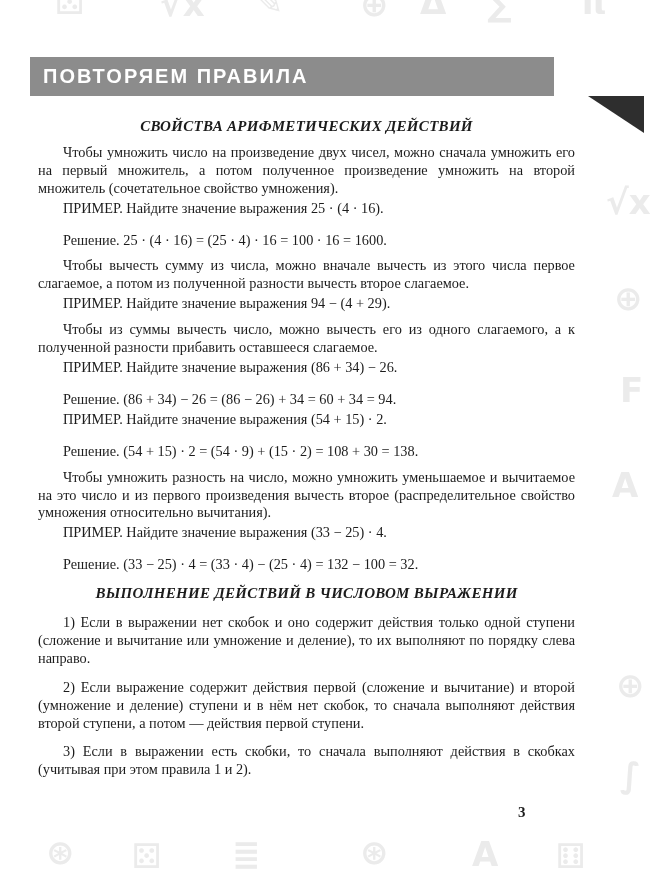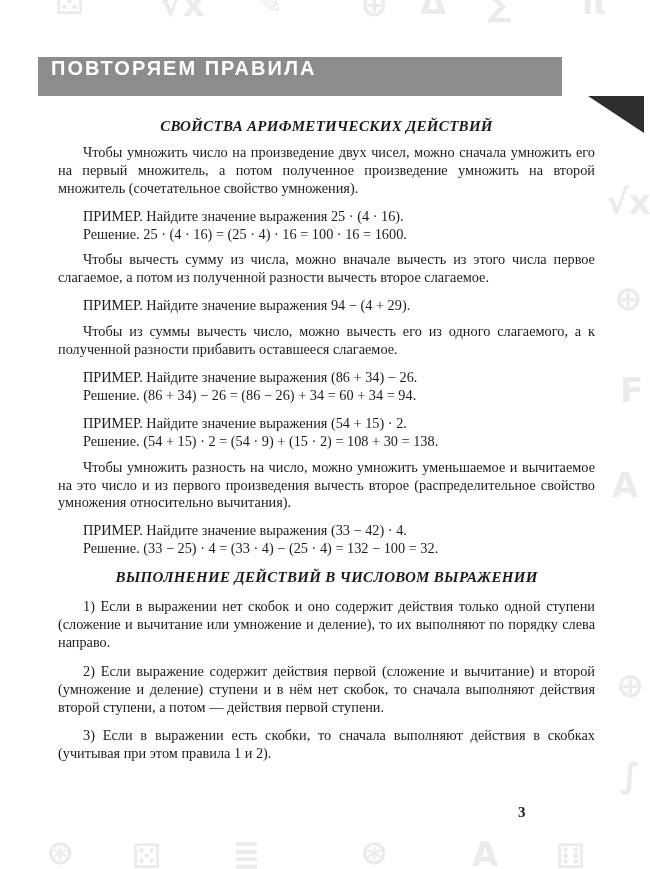--- a/index.html
+++ b/index.html
@@ -15,54 +15,54 @@
   .watermark-layer { position: absolute; inset: 0; pointer-events: none; }
   .watermark {
     position: absolute;
     color: #ebebeb;
     font-family: "DejaVu Sans", sans-serif;
     font-size: 34px;
     font-weight: bold;
     user-select: none;
   }
   .header-bar {
-    position: absolute; left: 38px; top: 57px;
+    position: absolute; left: 30px; top: 57px;
     width: 524px; height: 39px;
     background: #8c8c8c;
-    display: flex; 
+    display: flex; align-items: center;
   }
   .header-title {
     color: #ffffff;
     font-family: "Liberation Sans", sans-serif;
     font-weight: 700;
     font-size: 20px;
     letter-spacing: 2px;
     padding-left: 13px;
     white-space: nowrap;
   }
   .corner-fold {
     position: absolute; left: 588px; top: 96px;
     width: 56px; height: 37px;
     background: #2e2e2e;
     clip-path: polygon(0 0, 100% 0, 100% 100%);
   }
   .content {
-    position: absolute; left: 58px; top: 118px; width: 537px;
+    position: absolute; left: 38px; top: 118px; width: 537px;
     font-size: 14.3px; line-height: 17.9px;
   }
   .section-heading {
     font-size: 15px; font-weight: bold; font-style: italic;
     text-align: center; letter-spacing: 0.3px;
     margin: 0 0 7px 0;
   }
   .section.second { margin-top: 11px; }
   .para { margin: 0; text-indent: 25px; text-align: justify; }
   .para.rule { margin-top: 8px; }
-  .para.example { margin-top: 10px; }
-  .para.solution { margin-top: 0; }
+  .para.example { margin-top: 2px; }
+  .para.solution { margin-top: 14px; }
   .para.item { margin-top: 11px; }
   .b { font-weight: normal; }
   .page-number {
     position: absolute; left: 518px; top: 804px;
     font-weight: bold; font-size: 15px;
   }
 </style>
 </head>
 <body>
 
@@ -105,21 +105,21 @@
           <p class="para example"><span class="b">ПРИМЕР.</span><span> Найдите значение выражения 25 · (4 · 16).</span></p>
           <p class="para solution"><span class="b">Решение.</span><span> 25 · (4 · 16) = (25 · 4) · 16 = 100 · 16 = 1600.</span></p>
           <p class="para rule"><span>Чтобы </span><span class="b">вычесть сумму из числа</span><span>, можно вначале вычесть из этого числа первое слагаемое, а потом из полученной разности вычесть второе слагаемое.</span></p>
           <p class="para example"><span class="b">ПРИМЕР.</span><span> Найдите значение выражения 94 − (4 + 29).</span></p>
           <p class="para rule"><span>Чтобы </span><span class="b">из суммы вычесть число</span><span>, можно вычесть его из одного слагаемого, а к полученной разности прибавить оставшееся слагаемое.</span></p>
           <p class="para example"><span class="b">ПРИМЕР.</span><span> Найдите значение выражения (86 + 34) − 26.</span></p>
           <p class="para solution"><span class="b">Решение.</span><span> (86 + 34) − 26 = (86 − 26) + 34 = 60 + 34 = 94.</span></p>
           <p class="para example"><span class="b">ПРИМЕР.</span><span> Найдите значение выражения (54 + 15) · 2.</span></p>
           <p class="para solution"><span class="b">Решение.</span><span> (54 + 15) · 2 = (54 · 9) + (15 · 2) = 108 + 30 = 138.</span></p>
           <p class="para rule"><span>Чтобы </span><span class="b">умножить разность на число</span><span>, можно умножить уменьшаемое и вычитаемое на это число и из первого произведения вычесть второе (распределительное свойство умножения относительно вычитания).</span></p>
-          <p class="para example"><span class="b">ПРИМЕР.</span><span> Найдите значение выражения (33 − 42) · 4.</span></p>
+          <p class="para example"><span class="b">ПРИМЕР.</span><span> Найдите значение выражения (33 − 25) · 4.</span></p>
           <p class="para solution"><span class="b">Решение.</span><span> (33 − 25) · 4 = (33 · 4) − (25 · 4) = 132 − 100 = 32.</span></p>
         </div>
     </section>
 
     <section class="section second">
       <h2 class="section-heading">ВЫПОЛНЕНИЕ ДЕЙСТВИЙ В ЧИСЛОВОМ ВЫРАЖЕНИИ</h2>
       <div class="section-body">
           <p class="para item"><span>1) Если в выражении нет скобок и оно содержит действия только одной ступени (сложение и вычитание или умножение и деление), то их выполняют по порядку слева направо.</span></p>
           <p class="para item"><span>2) Если выражение содержит действия первой (сложение и вычитание) и второй (умножение и деление) ступени и в нём нет скобок, то сначала выполняют действия второй ступени, а потом — действия первой ступени.</span></p>
           <p class="para item"><span>3) Если в выражении есть скобки, то сначала выполняют действия в скобках (учитывая при этом правила 1 и 2).</span></p>

